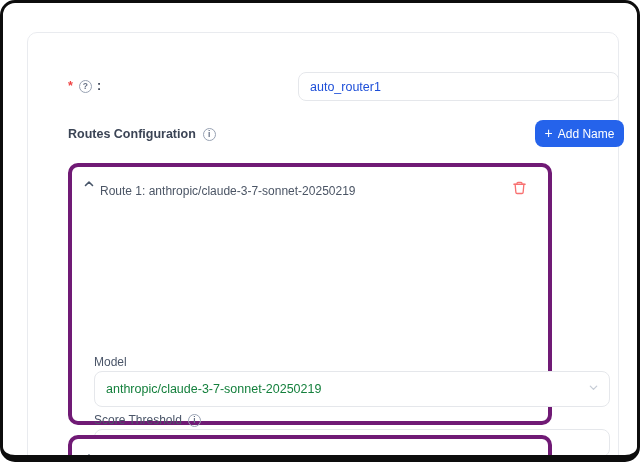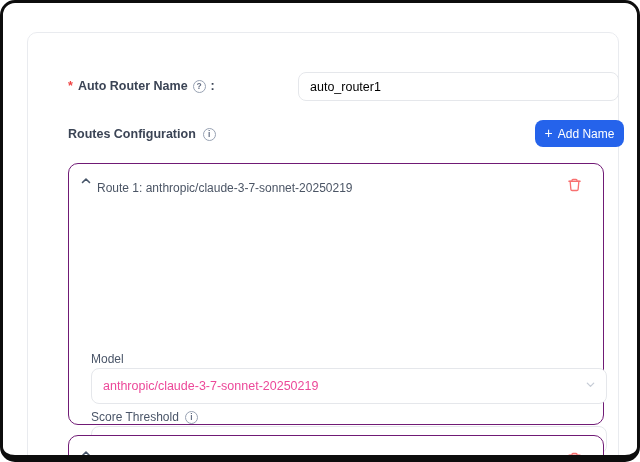--- a/index.html
+++ b/index.html
@@ -40,21 +40,21 @@
     width: 13px; height: 13px;
     border: 1.2px solid #98a2b3; border-radius: 50%;
     font-size: 8.5px; font-weight: 600; color: #667085;
     font-style: normal; margin: 0 1px;
   }
   .text-input {
     position: absolute;
     border: 1px solid #e5e7eb; border-radius: 8px;
     background: #fff;
     font-family: "Liberation Sans", sans-serif;
-    font-size: 12.5px; color: #000000;
+    font-size: 12.5px; color: #1d4ed8;
     padding: 0 11px;
     outline: none;
     width: 321px; height: 29px;
   }
   #auto-router-name { left: 270px; top: 39px; }
   
   .routes-label {
     position: absolute;
     left: 40px; top: 94px;
     display: flex; align-items: center; gap: 6px;
@@ -69,23 +69,23 @@
     font-family: "Liberation Sans", sans-serif;
     font-size: 12px; font-weight: 500;
     display: flex; align-items: center; justify-content: center; gap: 5px;
     cursor: pointer;
   }
   .add-route-btn .plus { font-size: 14px; font-weight: 400; line-height: 1; margin-top: -1px; }
   
   .route-panel {
     position: absolute;
     left: 40px;
-    width: 536px;
-    background: #fff;
-    border: 1px solid #701a75;
+    width: 484px;
+    background: #fff;
+    border: 4px solid #701a75;
     border-radius: 10px;
   }
   #route-panel-1 { top: 130px; height: 262px; }
   #route-panel-2 { top: 402px; height: 70px; }
   .panel-header { position: absolute; left: 0; top: 0; width: 100%; height: 40px; }
   .collapse-caret {
     position: absolute; left: 11px; top: 9px;
     width: 12px; height: 12px; cursor: pointer;
     color: #475569;
   }
@@ -118,42 +118,41 @@
     font-size: 12.5px; color: #334155;
     padding: 0 11px; outline: none;
   }
   .select-box {
     position: absolute; left: 22px;
     width: 516px; height: 28px;
     border: 1px solid #e5e7eb; border-radius: 8px;
     background: #fff;
     display: flex; align-items: center;
     padding: 17px 11px;
-    font-size: 12.5px; color: #ec4899;
+    font-size: 12.5px; color: #15803d;
     cursor: pointer;
   }
   .select-caret {
     position: absolute; right: 10px; top: 50%;
     transform: translateY(-50%);
     color: #c6ccd6;
   }
   .model-label-1    { top: 188px; }
   .model-select-1   { top: 204px; }
   .score-label-1    { top: 246px; }
   .score-input-1    { top: 262px; }
 </style>
 </head>
 <body>
 
 <div class="window">
   <div class="card">
 
     <div class="name-label">
       <span class="req">*</span>
-      <span>Auto Router Name</span>
       <i class="help-icon">?</i>
       <span>:</span>
     </div>
     <input id="auto-router-name" class="text-input" type="text" value="auto_router1" style="">
 
     <div class="routes-label">
       <span>Routes Configuration</span>
       <i class="help-icon">i</i>
     </div>
     <button class="add-route-btn">

